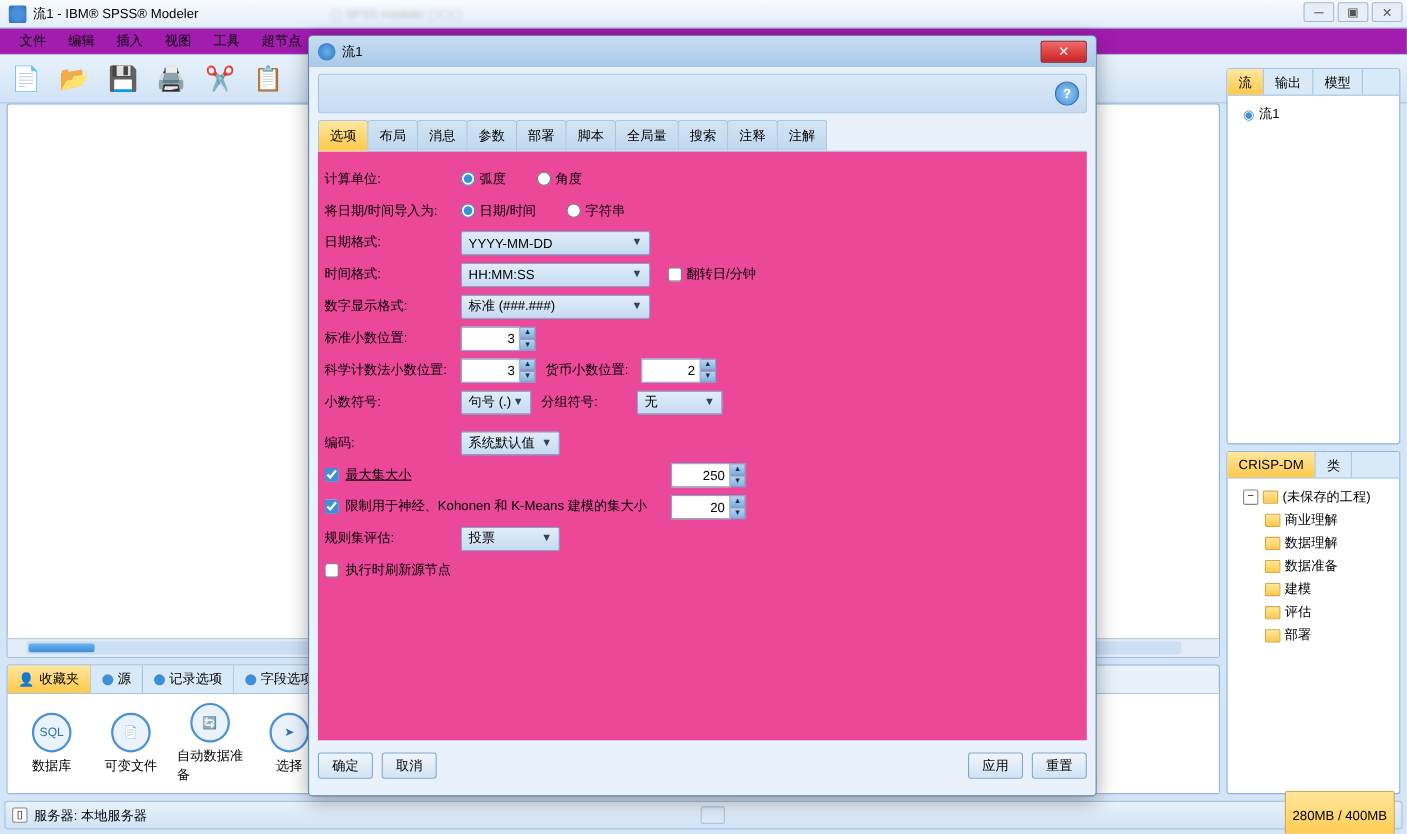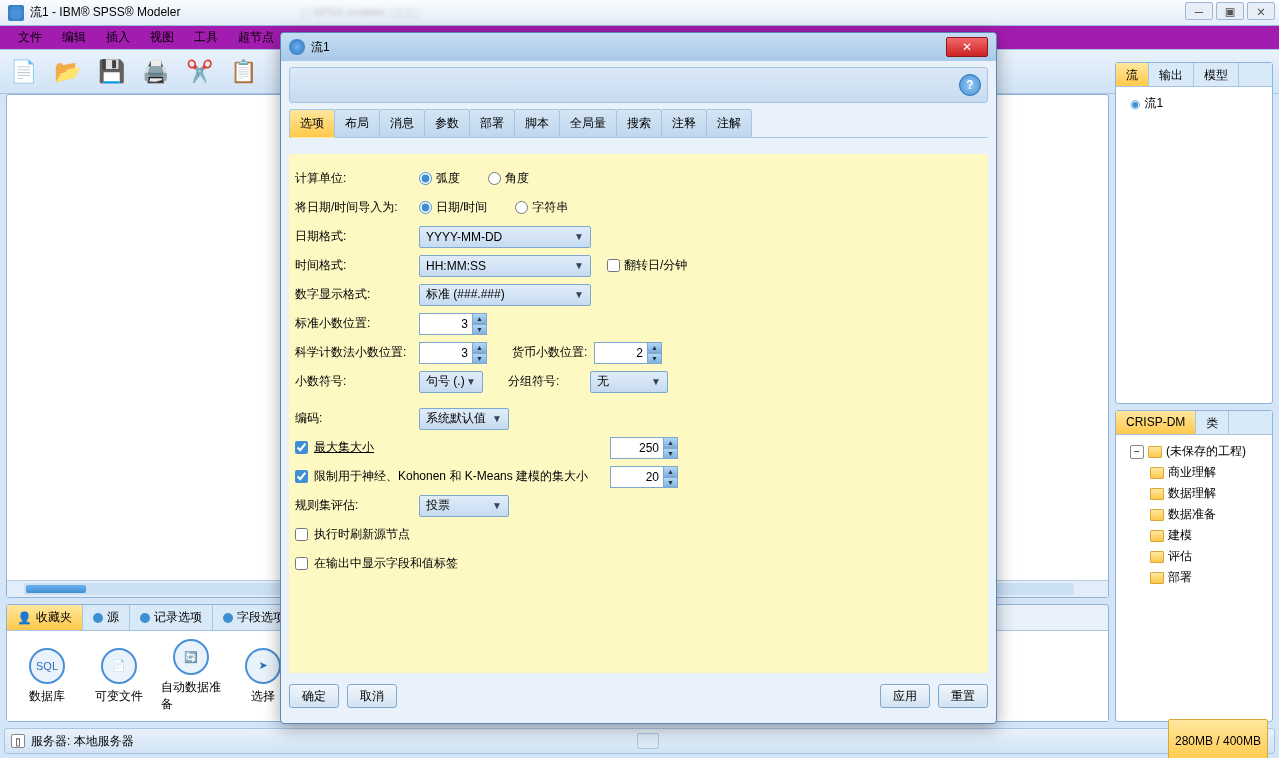--- a/index.html
+++ b/index.html
@@ -40,38 +40,38 @@
     
     .dlg { position:absolute; left:280px; top:32px; width:717px; height:692px; background:#e9f2fb; border:1px solid #5a87b9; box-shadow:0 4px 18px rgba(0,0,0,.35); border-radius:4px; display:flex; flex-direction:column; }
     .dlg-title { height:28px; background:linear-gradient(#c7ddf3,#a8c9e8); display:flex; align-items:center; padding:0 8px; border-radius:4px 4px 0 0; }
     .dlg-title .icon { width:16px; height:16px; background:radial-gradient(circle,#6cb2f0,#2a6fb8); border-radius:50%; margin-right:6px; }
     .dlg-close { margin-left:auto; width:42px; height:20px; background:linear-gradient(#f26a6a,#c22); border:1px solid #8a1a1a; border-radius:2px; color:#fff; display:flex; align-items:center; justify-content:center; font-size:12px; }
     .dlg-toolbar { height:36px; margin:6px 8px; background:linear-gradient(#dce9f7,#c6dbf1); border:1px solid #a9c5e2; border-radius:3px; display:flex; align-items:center; padding:0 6px; }
     .help-btn { margin-left:auto; width:22px; height:22px; border-radius:50%; background:radial-gradient(circle,#9ccaf5,#3f8fd4); color:#fff; display:flex; align-items:center; justify-content:center; font-weight:bold; border:1px solid #2a6fb8; }
     .dlg-tabs { display:flex; margin:0 8px; border-bottom:1px solid #a9c5e2; }
     .dtab { padding:5px 10px; background:linear-gradient(#d4e5f4,#bfd7ee); border:1px solid #a9c5e2; border-bottom:none; margin-right:-1px; border-radius:3px 3px 0 0; }
     .dtab.active { background:linear-gradient(#ffe79e,#ffc94a); border-bottom:1px solid #ffe79e; margin-bottom:-1px; }
-    .dlg-body { flex:1; margin:16px 8px 4px; background:#fef9c3; padding:10px 6px; overflow:auto; }
+    .dlg-body { flex:1; margin:0 8px 4px; background:#ec4899; padding:10px 6px; overflow:auto; }
     .frow { display:flex; align-items:center; height:29px; }
     .flabel { width:124px; }
     .radio-g { display:flex; align-items:center; gap:28px; }
     .radio-g label { display:flex; align-items:center; gap:4px; }
     input[type=radio],input[type=checkbox] { accent-color:#3f8fd4; }
     .sel { height:22px; min-width:172px; background:linear-gradient(#e0edf9,#c6dbf1); border:1px solid #7fa8ce; border-radius:2px; padding:0 6px; display:flex; align-items:center; justify-content:space-between; }
     .sel.sm { min-width:64px; }
     .sel .arrow { font-size:10px; color:#345; }
     .spin { display:flex; }
     .spin input { width:54px; height:22px; border:1px solid #7fa8ce; text-align:right; padding-right:4px; background:#fff; }
     .spin .sp-btns { width:14px; display:flex; flex-direction:column; }
     .spin .sp-btns div { flex:1; background:linear-gradient(#b6d6f3,#7fb2e0); border:1px solid #7fa8ce; border-left:none; font-size:7px; display:flex; align-items:center; justify-content:center; color:#234; }
     .chk-row { display:flex; align-items:center; gap:6px; height:29px; }
     .btn { height:24px; padding:0 12px; background:linear-gradient(#f0f6fc,#d2e3f3); border:1px solid #7fa8ce; border-radius:3px; display:inline-flex; align-items:center; }
     .dlg-footer { height:38px; margin:0 8px 8px; display:flex; align-items:center; gap:8px; }
     .dlg-footer .right { margin-left:auto; display:flex; gap:8px;justify-content:center; }
-    .subl2 { width:107px; padding-left:25px; }
+    .subl2 { width:96px; padding-left:9px; }
     .dot { width:10px; height:10px; border-radius:50%; display:inline-block; }
     .tiny { width:14px; height:14px; border:1px solid #888; display:inline-flex; align-items:center; justify-content:center; font-size:10px; border-radius:2px; background:#fff; }
   </style>
 </head>
 <body>
 
 <div class="titlebar">
   <span class="icon"></span>
   <span>流1 - IBM® SPSS® Modeler</span>
   <span class="ghost-tab">▢ SPSS modeler ▢▢▢</span>
@@ -368,24 +368,20 @@
       <div class="sel" style="min-width:90px">
           <span>投票</span>
           <span class="arrow">▼</span>
         </div>
     </div>
 
     <div class="chk-row">
       <input type="checkbox" style="">
       <span>执行时刷新源节点</span>
     </div>
-    <div class="chk-row">
-      <input type="checkbox" style="">
-      <span>在输出中显示字段和值标签</span>
-    </div>
 
   </div>
   <div class="dlg-footer">
     <div class="btn">确定</div>
     <div class="btn">取消</div>
     <div class="right">
       <div class="btn">应用</div>
       <div class="btn">重置</div>
     </div>
   </div>

